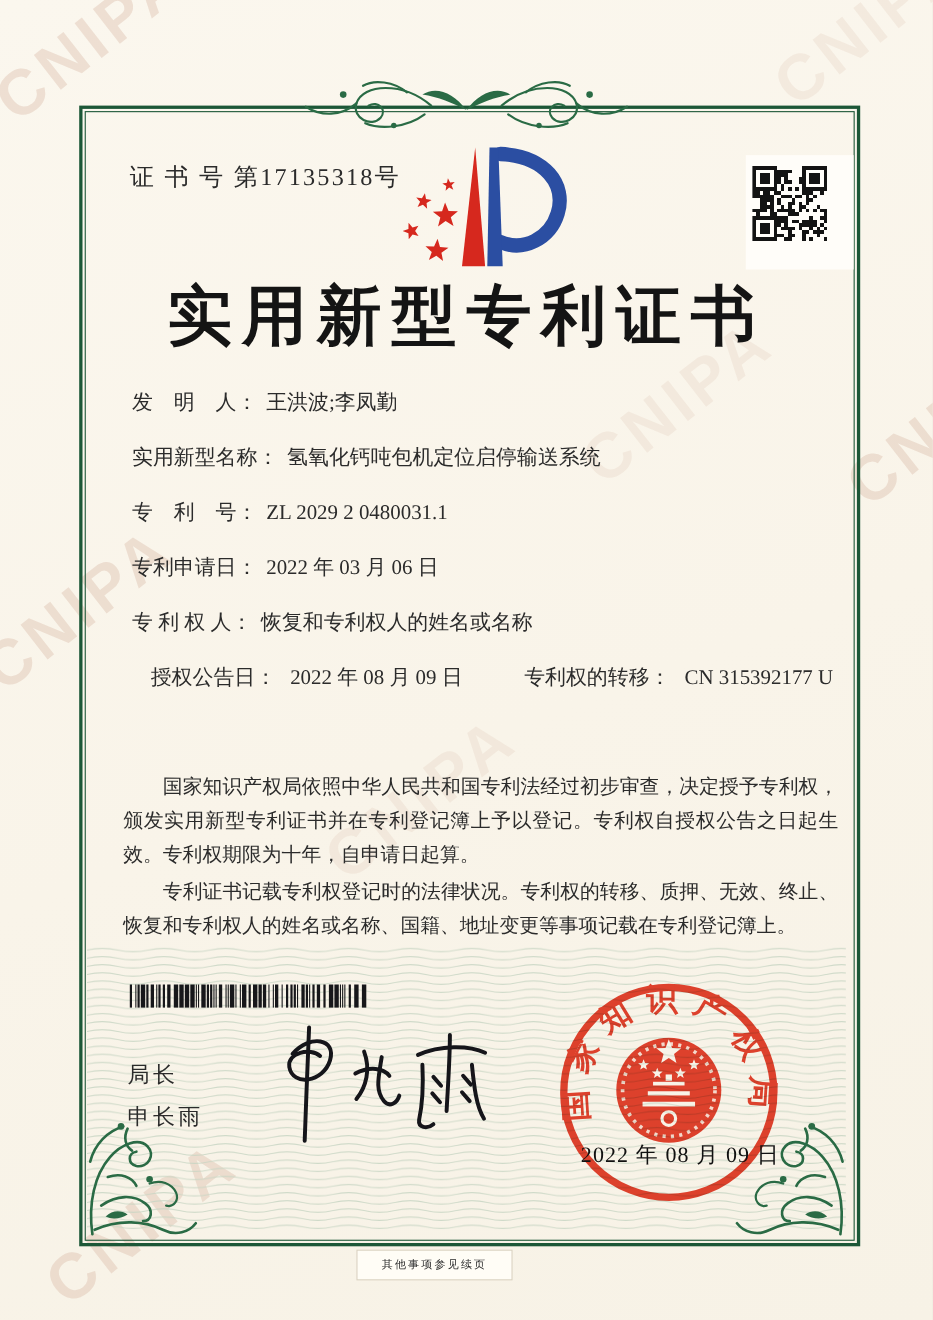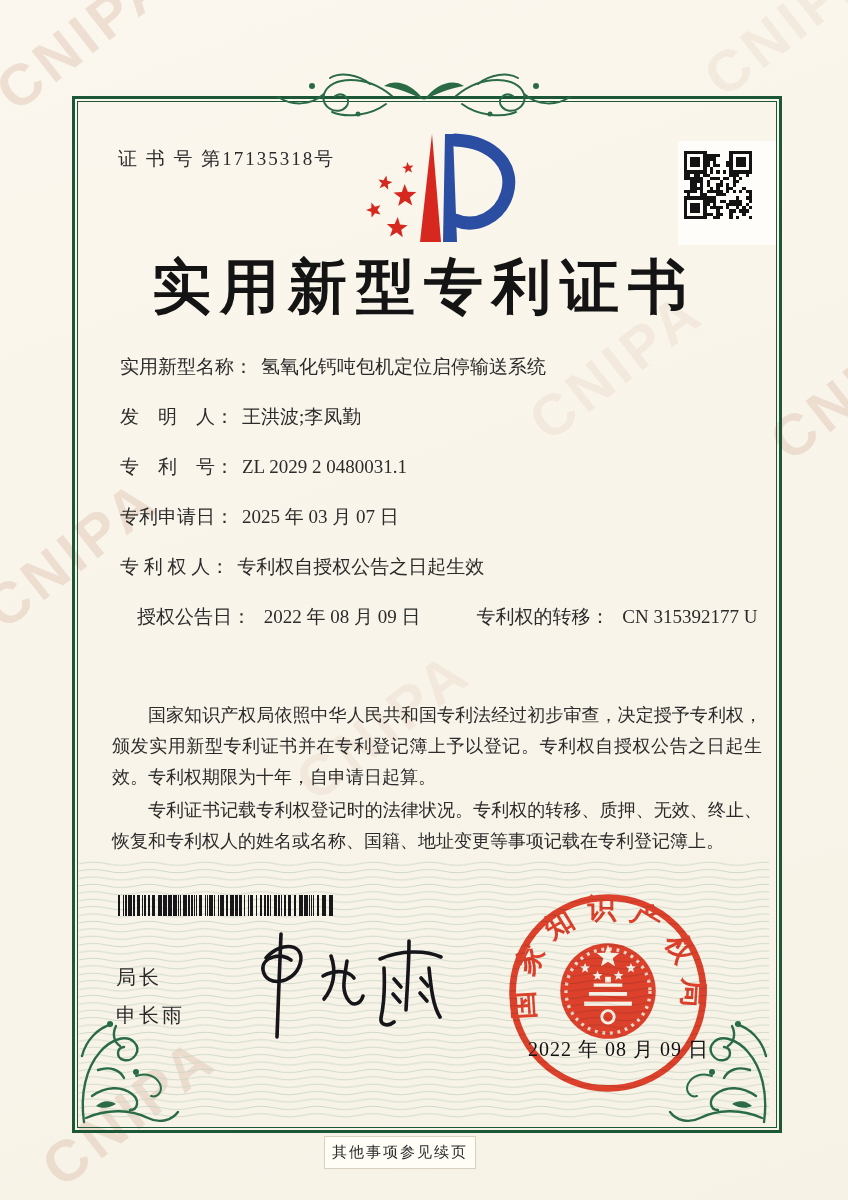--- a/index.html
+++ b/index.html
@@ -11,21 +11,21 @@
       transform:rotate(-38deg);z-index:1;user-select:none;}
   .wm.faint{color:rgba(205,160,140,.14);}
   
   .frame{position:absolute;left:72px;top:96px;width:704px;height:1031px;
          border:3px solid #1c5737;z-index:2;}
   .frame-inner{position:absolute;left:2px;top:2px;right:2px;bottom:2px;
                border:1px solid #1c5737;}
   
   .waveband{position:absolute;left:79px;top:860px;width:690px;height:260px;z-index:1;}
   
-  .certno{position:absolute;left:118px;top:146px;font-size:19px;letter-spacing:2px;z-index:3;}
+  .certno{position:absolute;left:118px;top:146px;font-size:22px;letter-spacing:2px;z-index:3;}
   .logo{position:absolute;left:344px;top:128px;width:180px;height:122px;z-index:3;}
   .qr-panel{position:absolute;left:678px;top:141px;width:98px;height:104px;background:#fffdf9;z-index:3;}
   .qr{position:absolute;left:6px;top:10px;width:68px;height:68px;}
   .title{position:absolute;left:72px;top:248px;width:704px;text-align:center;
          font-size:59px;font-weight:bold;letter-spacing:9px;color:#141414;z-index:3;}
   
   .fields{position:absolute;left:120px;top:352px;width:548px;z-index:3;font-size:19px;}
   .frow{display:flex;margin-bottom:21px;line-height:29px;white-space:nowrap;}
   .frow .lab{flex:0 0 auto;}
   .frow .val{margin-left:8px;}
@@ -42,22 +42,22 @@
   .signer-name{position:absolute;left:116px;top:1002px;font-size:20px;letter-spacing:3px;z-index:3;}
   .signature{position:absolute;left:228px;top:928px;width:230px;height:115px;z-index:3;}
   
   .seal{position:absolute;left:503px;top:888px;width:210px;height:210px;z-index:4;
         opacity:.93;mix-blend-mode:multiply;}
   .seal-date{position:absolute;left:528px;top:1036px;width:230px;font-size:20px;
              letter-spacing:1px;color:#111;z-index:5;white-space:nowrap;}
   
   .pagenum{position:absolute;left:72px;top:1088px;width:704px;text-align:center;
            font-size:15px;letter-spacing:2px;z-index:3;}
-  .note-box{position:absolute;left:324px;top:1136px;padding:6px 7px;background:#fffdf6;
-            border:1px solid #d9d0bf;font-size:15px;letter-spacing:2px;z-index:3;}
+  .note-box{position:absolute;left:324px;top:1136px;padding:6px 22px;background:#fffdf6;
+            border:1px solid #d9d0bf;font-size:10px;letter-spacing:2px;z-index:3;}
   
   .orn-top{position:absolute;left:274px;top:64px;width:300px;height:64px;z-index:3;}
   .orn-bl{position:absolute;left:76px;top:1016px;width:110px;height:110px;z-index:3;}
   .orn-br{position:absolute;left:662px;top:1016px;width:110px;height:110px;z-index:3;transform:scaleX(-1);}
 </style>
 </head>
 <body>
 
 <div class="page">
 
@@ -379,38 +379,38 @@
         <rect x="14" y="20" width="1" height="1" fill="#131313"></rect>
         <rect x="16" y="20" width="1" height="1" fill="#131313"></rect>
         <rect x="20" y="20" width="1" height="1" fill="#131313"></rect>
       </svg>
   </div>
 
   <div class="title">实用新型专利证书</div>
 
   <div class="fields">
     <div class="frow">
+      <span class="lab">发　明　人：</span>
+      <span class="val">王洪波;李凤勤</span>
+    </div>
+    <div class="frow">
       <span class="lab">实用新型名称：</span>
       <span class="val">氢氧化钙吨包机定位启停输送系统</span>
-    </div>
-    <div class="frow">
-      <span class="lab">发　明　人：</span>
-      <span class="val">王洪波;李凤勤</span>
     </div>
     <div class="frow">
       <span class="lab">专　利　号：</span>
       <span class="val">ZL 2029 2 0480031.1</span>
     </div>
     <div class="frow">
       <span class="lab">专利申请日：</span>
-      <span class="val">2025 年 03 月 07 日</span>
+      <span class="val">2022 年 03 月 06 日</span>
     </div>
     <div class="frow">
       <span class="lab">专 利 权 人：</span>
-      <span class="val">专利权自授权公告之日起生效</span>
+      <span class="val">恢复和专利权人的姓名或名称</span>
     </div>
     <div class="frow grantrow">
       <span>
         <span class="lab">授权公告日：</span>
         <span class="val">2022 年 08 月 09 日</span>
       </span>
       <span>
         <span class="lab">专利权的转移：</span>
         <span class="val">CN 315392177 U</span>
       </span>

